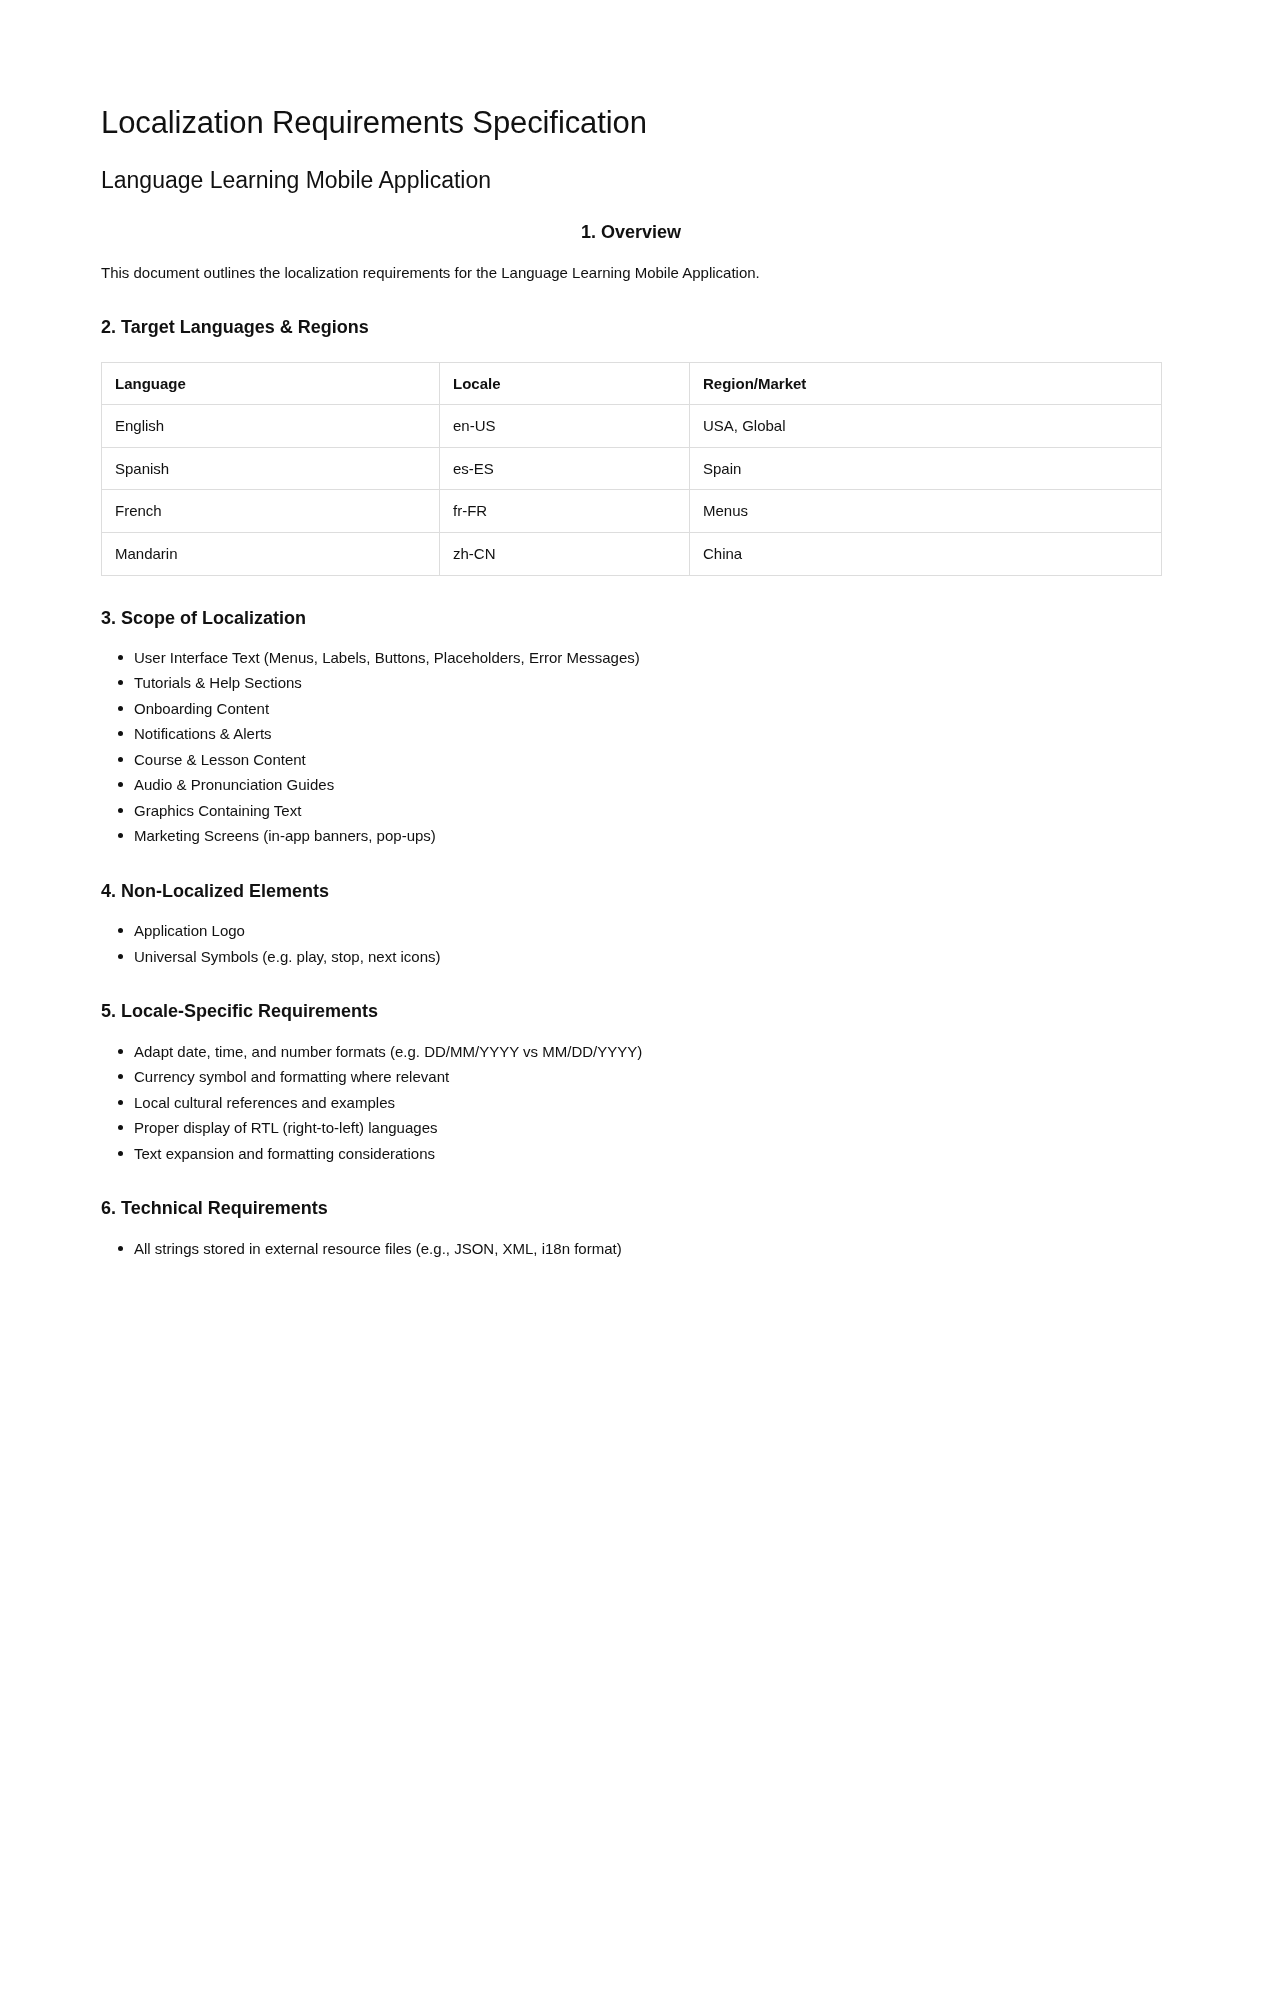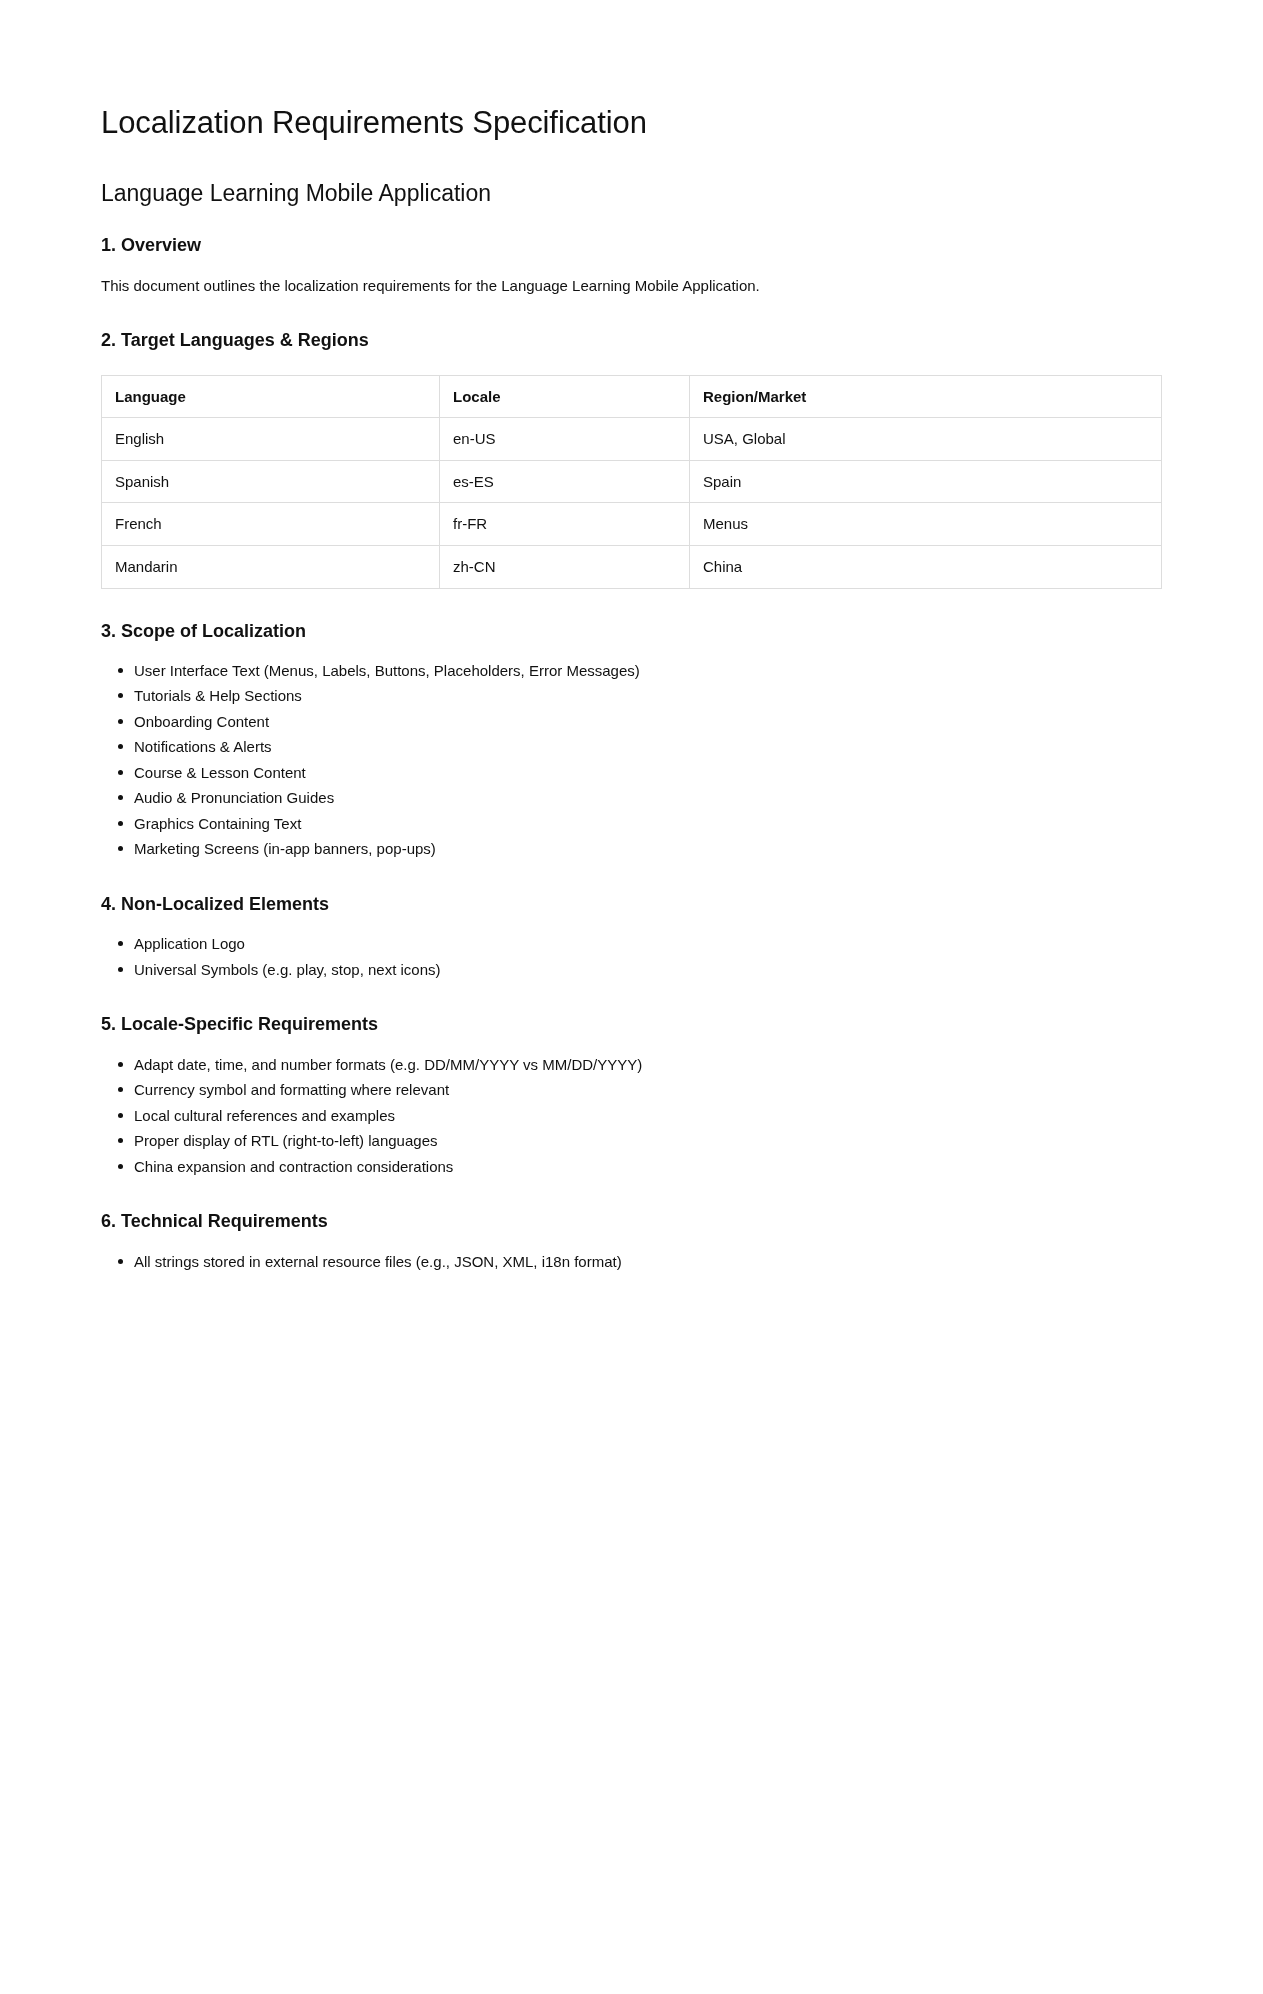--- a/index.html
+++ b/index.html
@@ -19,34 +19,34 @@
     }
     h1, h2, h3 {
       font-family: "Liberation Sans", sans-serif;
       color: #111111;
       line-height: 1.3;
       margin: 0;
     }
     h1 {
       font-size: 31px;
       font-weight: 500;
-      margin: 0 0 36px 0;
+      margin: 0 0 23px 0;
       letter-spacing: -0.1px;
     }
     h2 {
       font-size: 23px;
       font-weight: 500;
       margin: 0 0 25px 0;
     }
     h3 {
       font-size: 18px;
       font-weight: 600;
       margin: 31px 0 15px 0;
     }
-    h2 + section h3 { margin-top: 0; }
+    h2 + section h3 { margin-top: 0; text-align: center; }
     p {
       margin: 0;
       font-size: 15px;
       line-height: 25.6px;
     }
     table {
       width: 1060px;
       border-collapse: collapse;
       margin: 22px 0 0 0;
       table-layout: fixed;
@@ -158,21 +158,21 @@
   </ul>
 </section>
 
 <section>
   <h3>5. Locale-Specific Requirements</h3>
   <ul>
     <li><span class="bullet"></span><span>Adapt date, time, and number formats (e.g. DD/MM/YYYY vs MM/DD/YYYY)</span></li>
     <li><span class="bullet"></span><span>Currency symbol and formatting where relevant</span></li>
     <li><span class="bullet"></span><span>Local cultural references and examples</span></li>
     <li><span class="bullet"></span><span>Proper display of RTL (right-to-left) languages</span></li>
-    <li><span class="bullet"></span><span>China expansion and contraction considerations</span></li>
+    <li><span class="bullet"></span><span>Text expansion and formatting considerations</span></li>
   </ul>
 </section>
 
 <section>
   <h3>6. Technical Requirements</h3>
   <ul>
     <li><span class="bullet"></span><span>All strings stored in external resource files (e.g., JSON, XML, i18n format)</span></li>
   </ul>
 </section>
 

